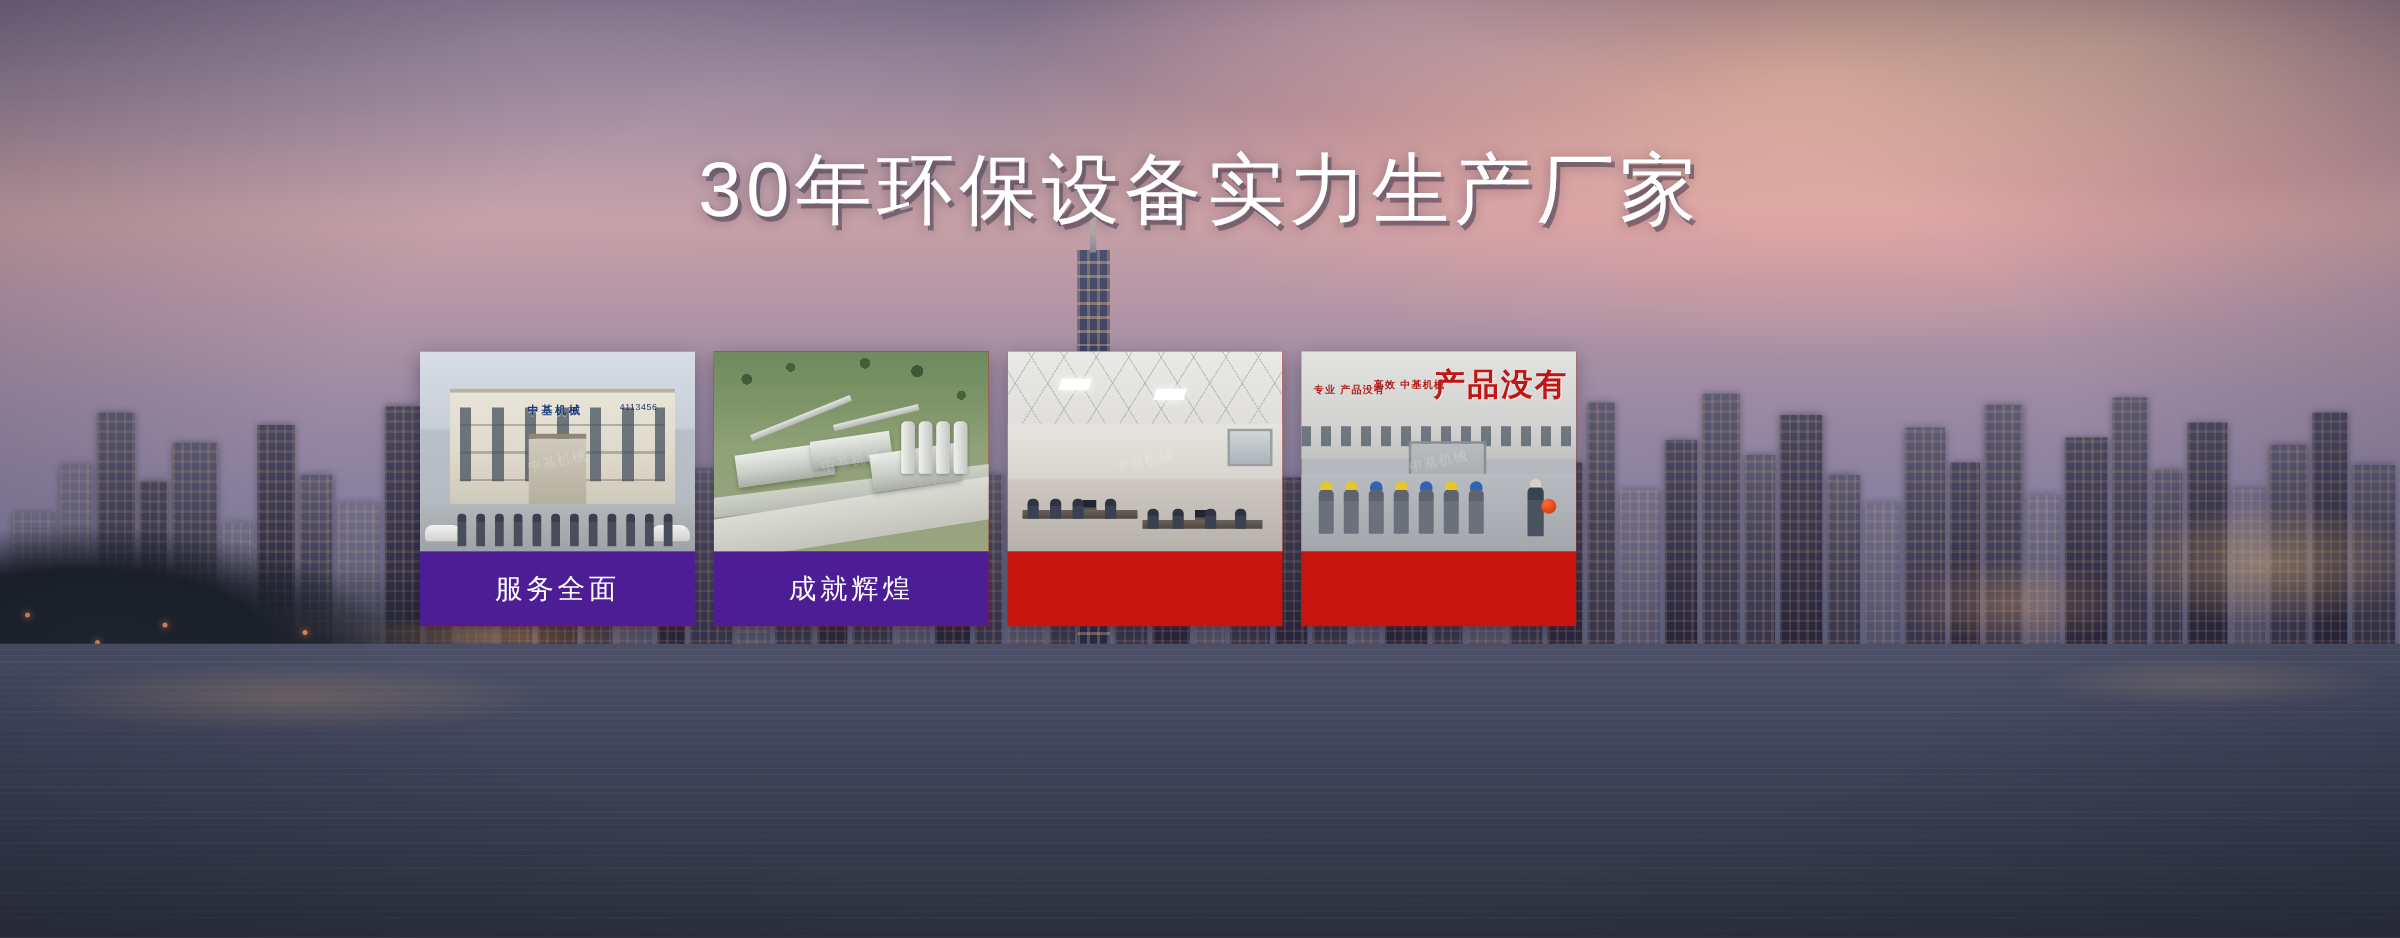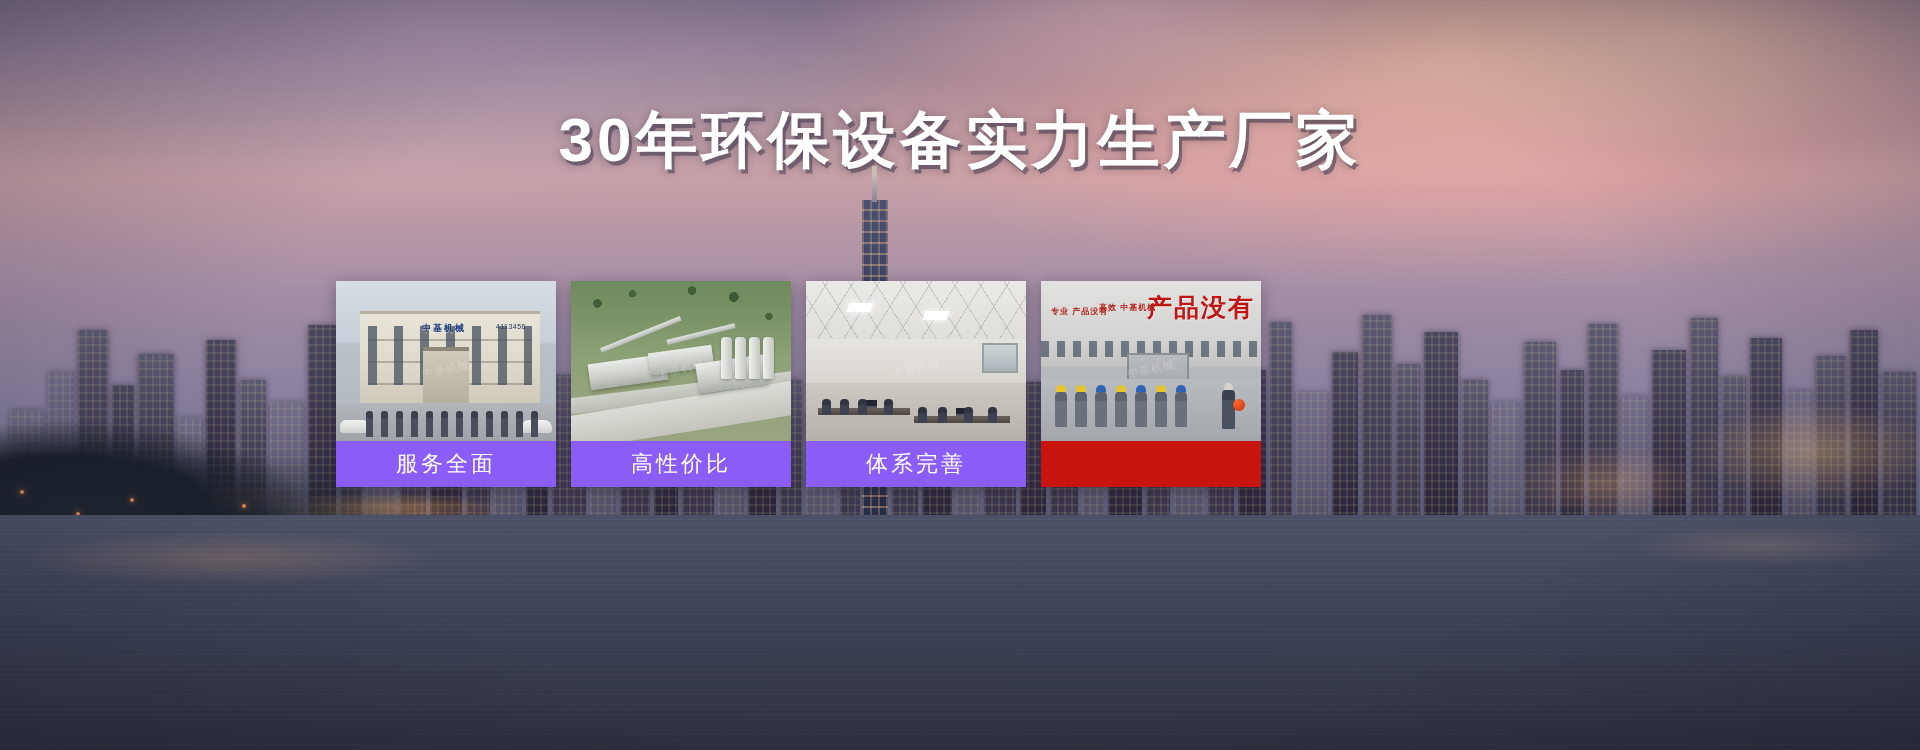--- a/index.html
+++ b/index.html
@@ -140,24 +140,24 @@
     pointer-events:none;
   }
 
   
   .content{
     position:absolute; inset:0;
   }
 
   .headline{
     position:absolute;
-    top:98px; left:0; right:0;
+    top:110px; left:0; right:0;
     text-align:center;
     font-size:62px;
-    font-weight:bold;
+    font-weight:normal;
     letter-spacing:4px;
     color:#ffffff;
     text-shadow:
       3px 4px 0 rgba(70,60,80,.55),
       0 2px 10px rgba(50,40,60,.45);
     white-space:nowrap;
   }
 
   .subbar{
     position:absolute;
@@ -188,28 +188,28 @@
     overflow:hidden;
   }
   .card-photo{
     position:relative;
     width:100%;
     height:160px;
     overflow:hidden;
     background:#8a8fa0;
   }
   .card-label{
-    height:46px;
+    height:60px;
     display:flex;
     align-items:center;
     justify-content:center;
     color:#ffffff;
     font-size:22px;
     letter-spacing:3px;
-    background:#8b5cf6;
+    background:#4c1d95;
   }
   .wm{
     position:absolute; left:50%; top:55%;
     transform:translate(-50%,-50%) rotate(-12deg);
     color:rgba(255,255,255,.22);
     font-size:11px;
     letter-spacing:1px;
     pointer-events:none;
     white-space:nowrap;
   }
@@ -542,21 +542,21 @@
           <div class="hall" style="left:78px; bottom:70px; width:64px; height:22px; transform:rotate(-8deg);"></div>
           <div class="hall" style="left:126px;bottom:52px; width:70px; height:30px; transform:rotate(-8deg);"></div>
           <div class="conveyor" style="left:30px;  bottom:88px; width:86px; transform:rotate(-22deg);"></div>
           <div class="conveyor" style="left:96px;  bottom:96px; width:70px; transform:rotate(-14deg);"></div>
           <div class="silo" style="left:150px;"></div>
           <div class="silo" style="left:164px;"></div>
           <div class="silo" style="left:178px;"></div>
           <div class="silo" style="left:192px;"></div>
           <div class="wm">中基机械</div>
         </div>
-        <div class="card-label">高性价比</div>
+        <div class="card-label">成就辉煌</div>
       </div>
 
       <div class="card">
         <div class="card-photo p3">
           <div class="ceiling"></div>
           <div class="panel" style="left:42px;"></div>
           <div class="panel" style="left:118px; top:30px;"></div>
           <div class="wall"></div>
           <div class="window"></div>
           <div class="floor"></div>
@@ -567,21 +567,20 @@
           <div class="worker" style="left:16px;  bottom:26px;"></div>
           <div class="worker" style="left:34px;  bottom:26px;"></div>
           <div class="worker" style="left:52px;  bottom:26px;"></div>
           <div class="worker" style="left:78px;  bottom:26px;"></div>
           <div class="worker" style="left:112px; bottom:18px;"></div>
           <div class="worker" style="left:132px; bottom:18px;"></div>
           <div class="worker" style="left:158px; bottom:18px;"></div>
           <div class="worker" style="left:182px; bottom:18px;"></div>
           <div class="wm">中基机械</div>
         </div>
-        <div class="card-label">体系完善</div>
       </div>
 
       <div class="card">
         <div class="card-photo p4">
           <div class="facade">
             <div class="bigred">产品没有</div>
             <div class="slog" style="left:10px; top:26px;">专业
 产品没有</div>
             <div class="slog" style="left:58px; top:22px;">高效
 中基机械</div>

